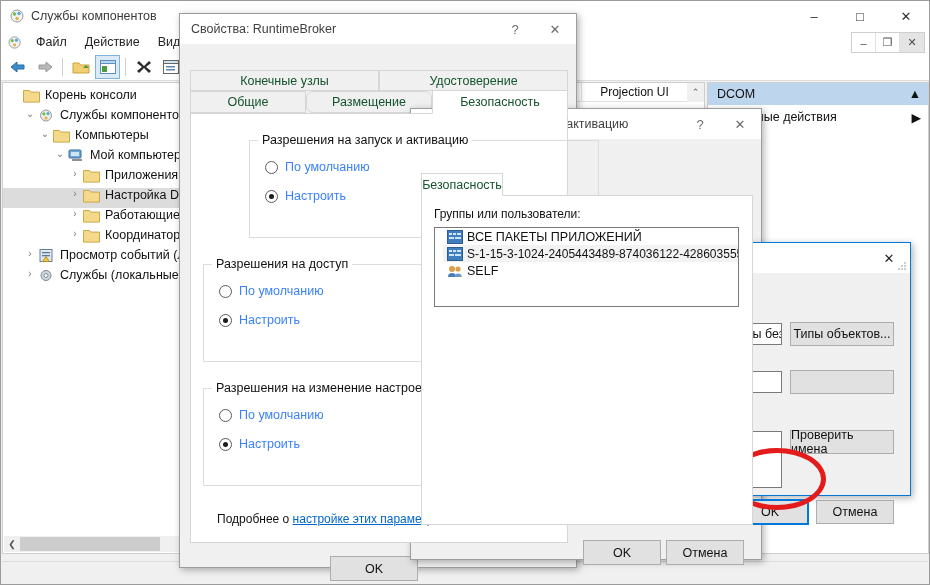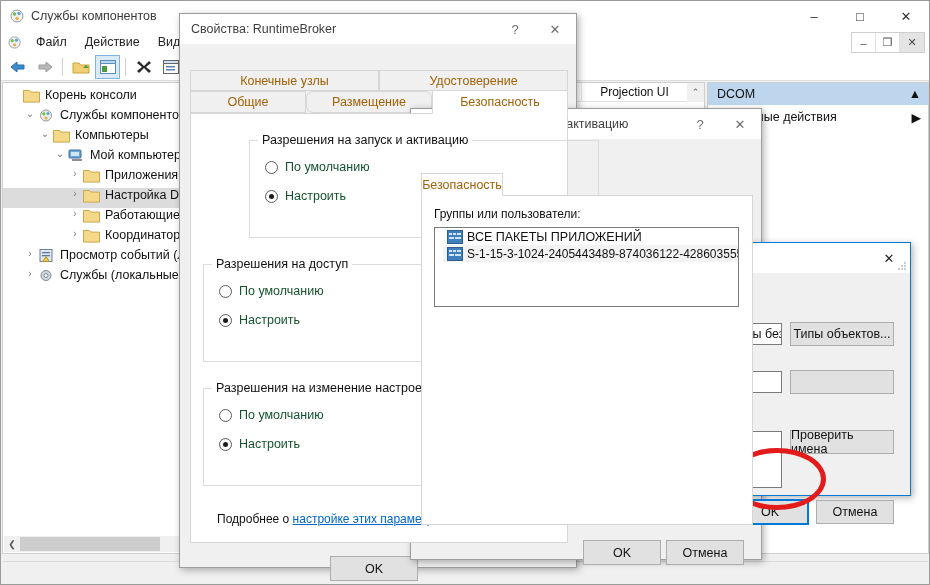--- a/index.html
+++ b/index.html
@@ -124,30 +124,30 @@
   
   .dlg { position:absolute; background:#f0f0f0; border:1px solid #9d9d9d;
          box-shadow: 2px 2px 7px rgba(0,0,0,0.30); }
   .dlg-title { height:30px; background:#ffffff; display:flex; align-items:center;
                position:relative; }
   .dlg-title .t { margin-left:11px; font-size:12.5px; color:#3f3f3f; }
   .dlg-title .ctl { position:absolute; top:0; height:30px; display:flex; align-items:center;
                     justify-content:center; width:34px; color:#6d6d6d; font-size:13px; }
   .dlg-body { position:relative; }
   .tabbtn { position:absolute; background:#f0f0f0; border:1px solid #d6d6d6;
-            font-size:12.5px; color:#a16207; display:flex; align-items:center; justify-content:center; }
+            font-size:12.5px; color:#14532d; display:flex; align-items:center; justify-content:center; }
   .tabbtn.active { background:#fff; border-bottom-color:#fff; }
 
   .tabpage { position:absolute; background:#fff; border:1px solid #d6d6d6; }
 
   .group { position:absolute; border:1px solid #dcdcdc; }
   .group > .glabel { position:absolute; top:-8px; left:8px; background:#fff;
                      padding:0 4px; font-size:12.5px; color:#111; }
 
-  .radio-row { position:absolute; display:flex; align-items:center; font-size:12.5px; color:#14532d; }
+  .radio-row { position:absolute; display:flex; align-items:center; font-size:12.5px; color:#3b82f6; }
   .radio { width:13px;height:13px;border-radius:50%;border:1px solid #5a5a5a;background:#fff;
            margin-right:7px; position:relative; flex:none;}
   .radio.on::after { content:""; position:absolute; left:3px; top:3px; width:5px;height:5px;
                      border-radius:50%; background:#1c1c1c; }
 
   .btn {
     background:#e1e1e1; border:1px solid #adadad; font-size:12.5px; color:#111;
     display:flex; align-items:center; justify-content:center; position:absolute;
   }
   .btn.focus { border:2px solid #0078d7; background:#e1e1e1; }
@@ -462,20 +462,29 @@
               <g fill="#cde5f7">
                   <rect x="2" y="3" width="3" height="2"></rect>
                   <rect x="6" y="3" width="3" height="2"></rect>
                   <rect x="10" y="3" width="4" height="2"></rect>
                   <rect x="2" y="7" width="5" height="2"></rect>
                   <rect x="8" y="7" width="6" height="2"></rect>
                 </g>
             </svg>
             <span style="font-size:12px">S-1-15-3-1024-2405443489-874036122-4286035555-18239...</span>
           </div>
+          <div class="lb-row">
+            <svg class="lb-ic" viewBox="0 0 16 14">
+              <circle cx="5" cy="5" r="3" fill="#d8a04a"></circle>
+                <path d="M1 13 a4 4 0 0 1 8 0 z" fill="#4a7fb5"></path>
+              <circle cx="11" cy="5" r="2.6" fill="#d8a04a"></circle>
+                <path d="M7.5 13 a3.6 3.6 0 0 1 7.2 0 z" fill="#6c98c8"></path>
+            </svg>
+            <span>SELF</span>
+          </div>
         </div>
       </div>
       <div class="btn" style="left:172px; top:401px; width:78px; height:25px;">OK</div>
       <div class="btn" style="left:255px; top:401px; width:78px; height:25px;">Отмена</div>
     </div>
   </div>
 
   <div class="dlg" id="dlg-select" style="left:427px; top:242px; width:484px; height:254px; border:1px solid #0078d7;">
     <div class="dlg-title">
       <span class="t">Выбор: "Пользователи" или "Группы"</span>

